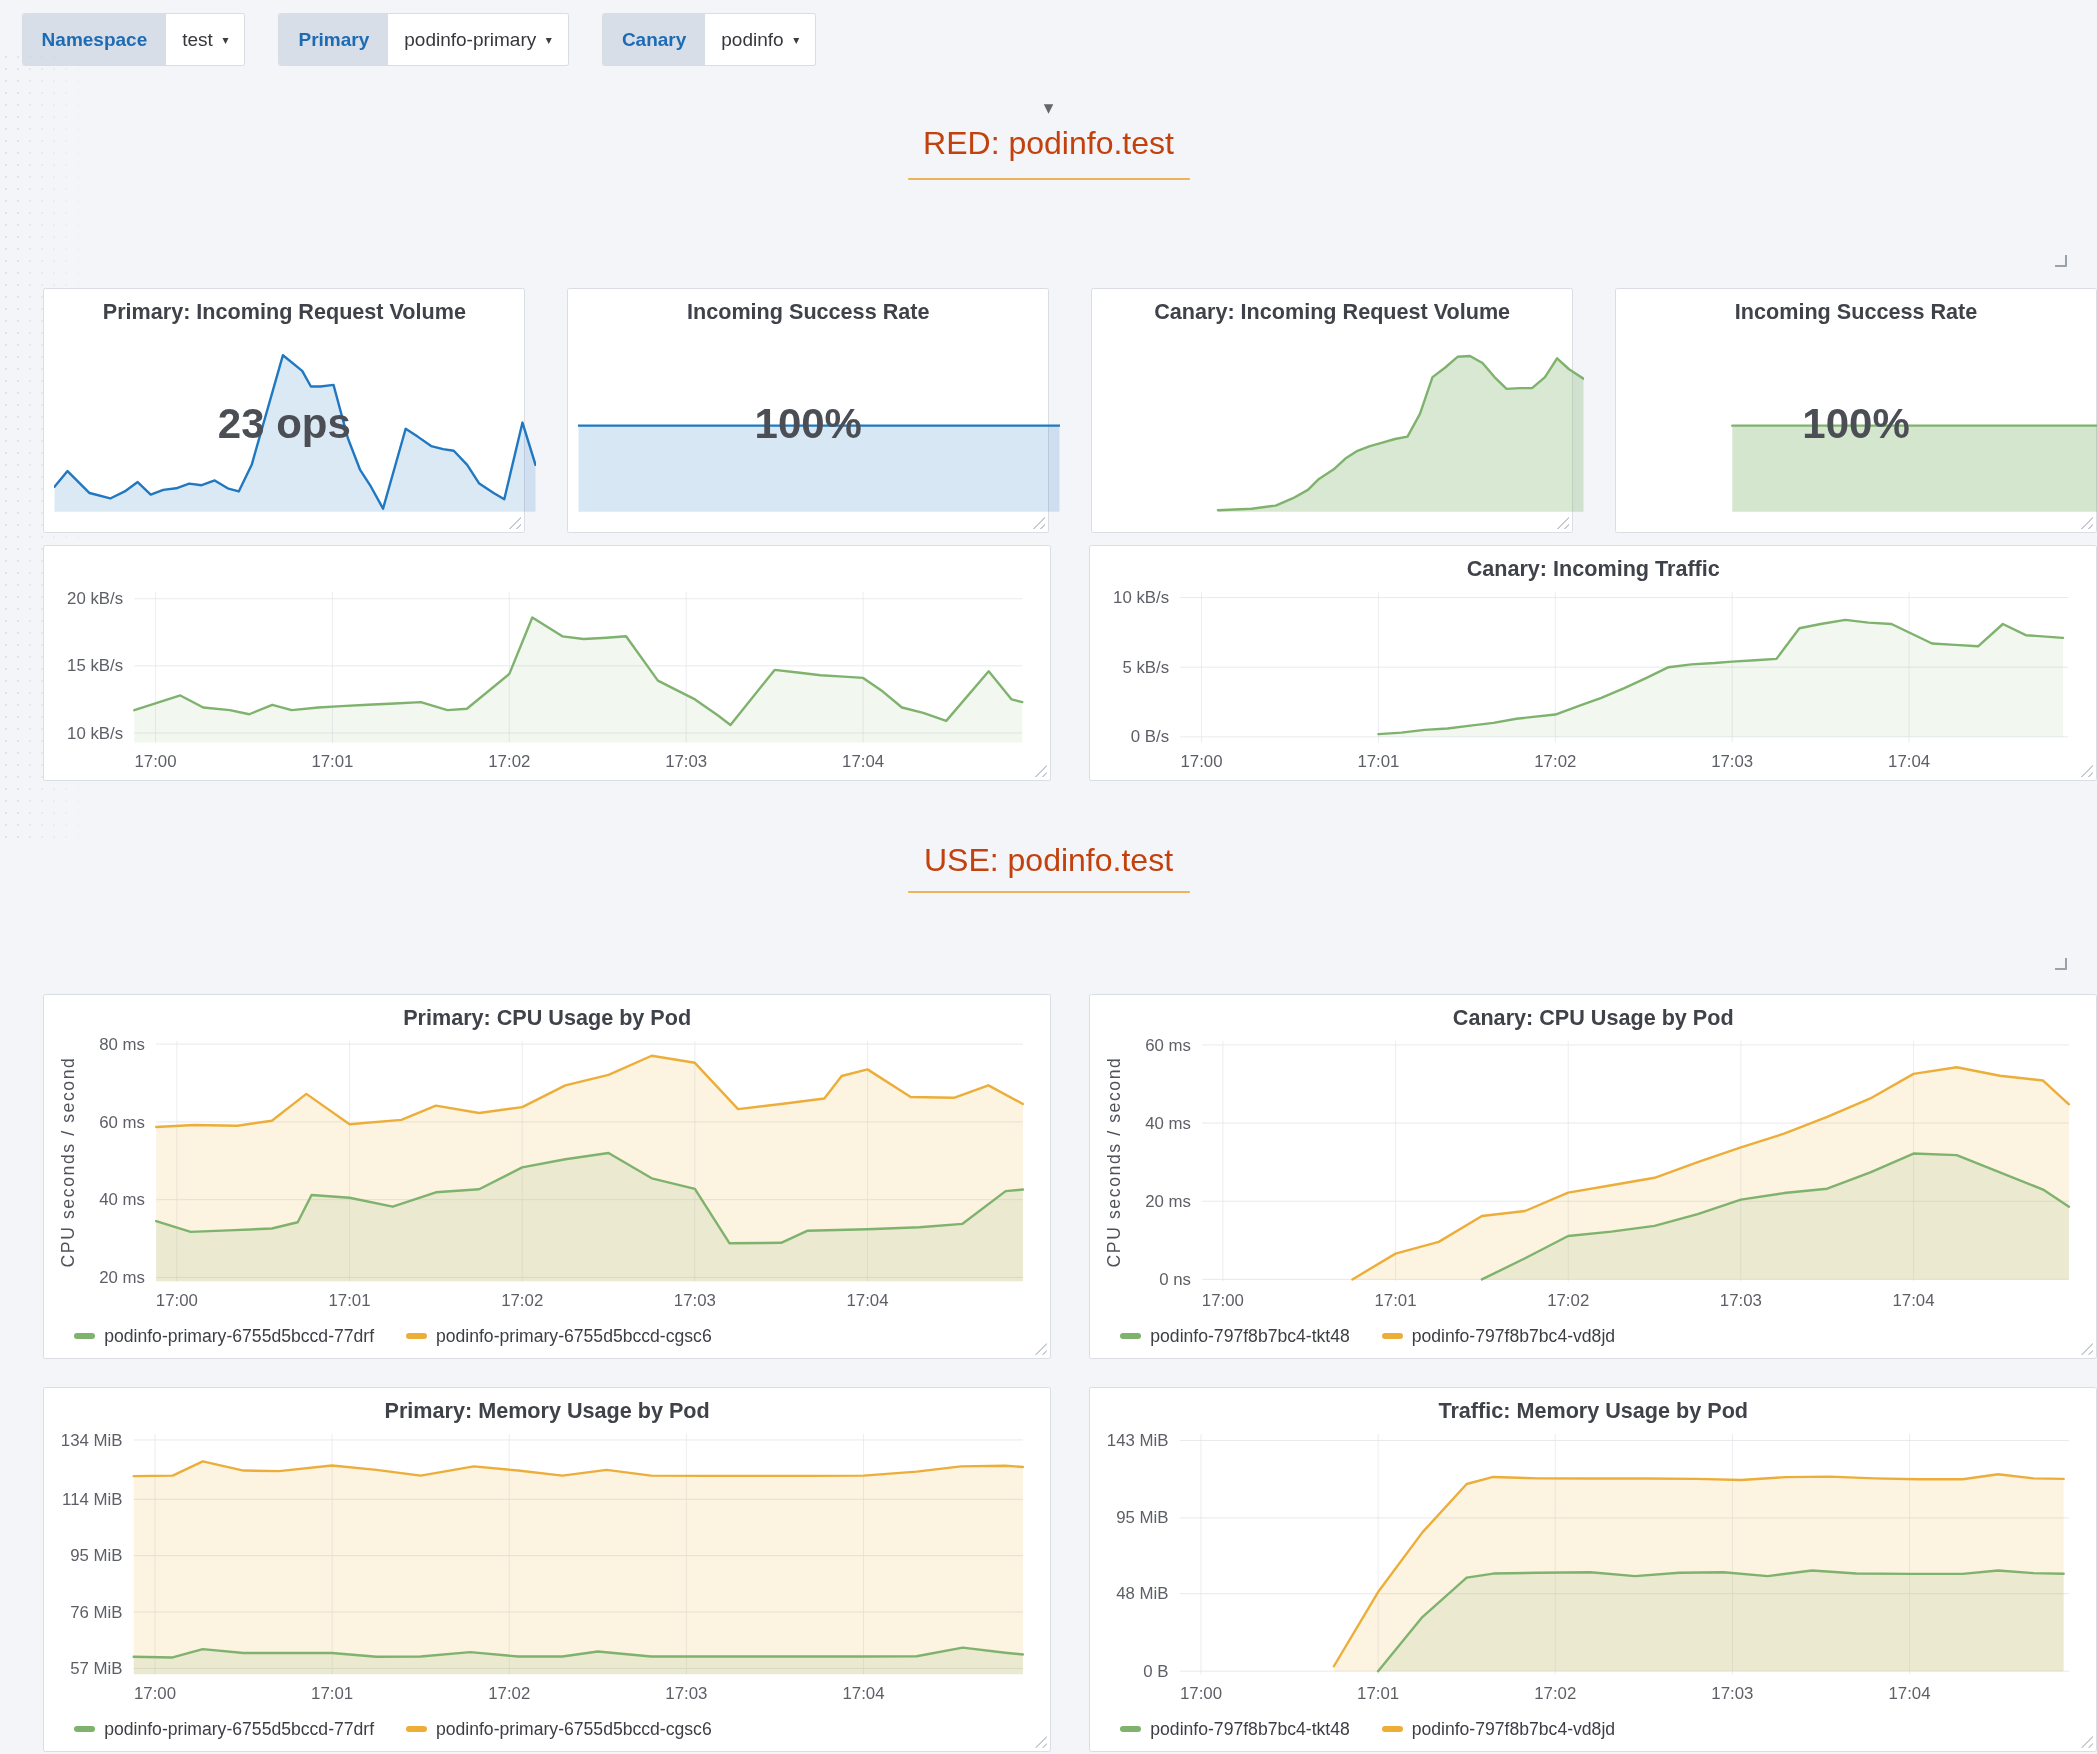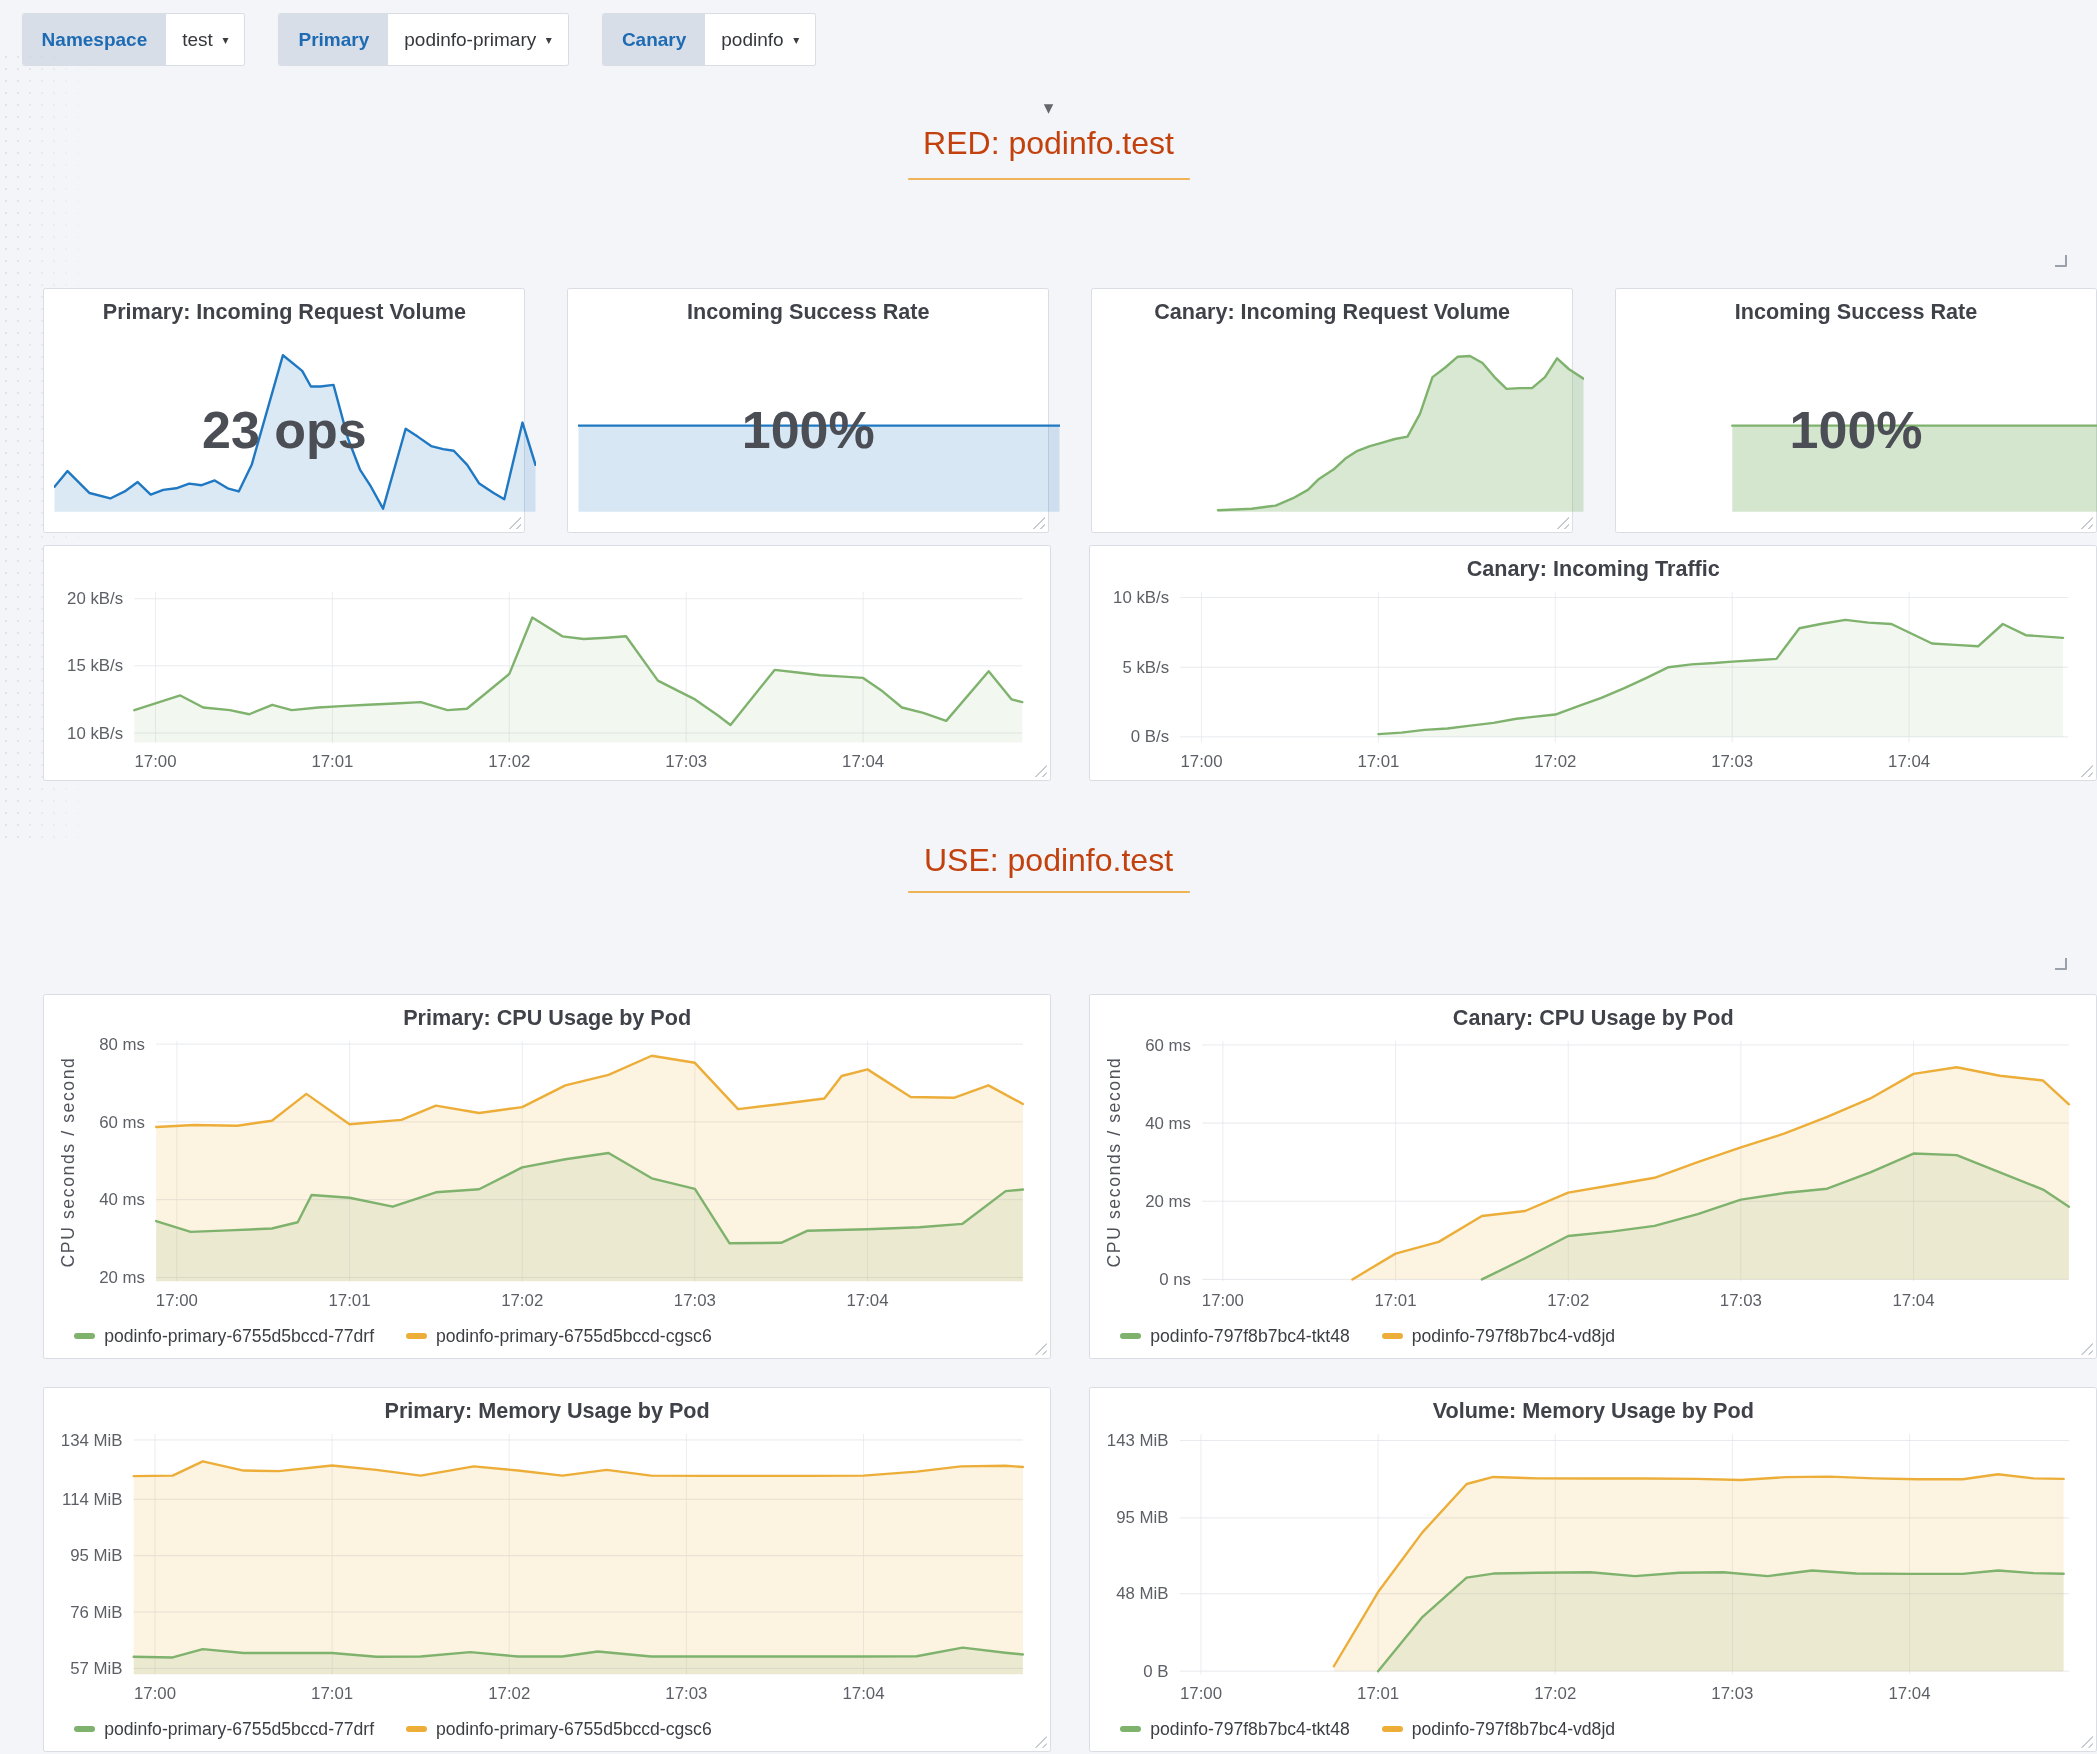--- a/index.html
+++ b/index.html
@@ -32,21 +32,21 @@
   #row-traffic{margin-top:12px;}
   #row-cpu{margin-top:101px;}
   #row-mem{margin-top:28px;}
   .panel{background:#fff;border:0.8px solid #dadde4;border-radius:2.4px;
          position:relative;box-sizing:border-box;margin-left:25px;}
   .stat-panel{width:503px;height:245px;}
   .graph-panel{width:1025px;}
   .panel-title{position:absolute;top:9.6px;left:0;right:0;text-align:center;
          font-size:21.6px;font-weight:bold;color:#40424a;z-index:3;cursor:pointer;}
   .stat-value{position:absolute;left:0;right:0;top:111px;text-align:center;
-         font-size:52px;font-weight:bold;color:#4c4e56;z-index:2;}
+         font-size:42px;font-weight:bold;color:#4c4e56;z-index:2;}
   svg{position:absolute;display:block;}
   .spark{left:9.6px;bottom:17.6px;}
   .gsvg{left:0;top:38px;}
   .legend{position:absolute;left:30px;bottom:11.2px;display:flex;gap:32px;align-items:center;z-index:2;}
   .legend-item{display:flex;align-items:center;gap:8.8px;font-size:17.6px;color:#3c3e44;cursor:pointer;}
   .legend-swatch{width:21px;height:5.6px;border-radius:3.2px;}
   .ylabel{position:absolute;transform:translate(-50%,-50%) rotate(-90deg);
          font-size:17.6px;letter-spacing:1.6px;color:#50525a;white-space:nowrap;z-index:2;}
   .rhandle{position:absolute;right:3.2px;bottom:3.2px;width:13px;height:13px;
          clip-path:polygon(100% 0,100% 100%,0 100%);
@@ -287,21 +287,21 @@
           <div>podinfo-primary-6755d5bccd-77drf</div>
         </div>
         <div class="legend-item">
           <div class="legend-swatch" style="background: rgb(236, 174, 56);"></div>
           <div>podinfo-primary-6755d5bccd-cgsc6</div>
         </div>
       </div>
       <div class="rhandle"></div>
     </div>
     <div class="panel graph-panel" style="height: 365px;">
-      <div class="panel-title">Volume: Memory Usage by Pod</div>
+      <div class="panel-title">Traffic: Memory Usage by Pod</div>
       <svg width="1023" height="282" class="gsvg" viewBox="0 0 1277 352">
         <line x1="138.53386454183266" x2="138.53386454183266" y1="10" y2="310" stroke="#e7e9ed" stroke-width="1"></line>
         <line x1="359.64940239043824" x2="359.64940239043824" y1="10" y2="310" stroke="#e7e9ed" stroke-width="1"></line>
         <line x1="580.7649402390438" x2="580.7649402390438" y1="10" y2="310" stroke="#e7e9ed" stroke-width="1"></line>
         <line x1="801.8804780876494" x2="801.8804780876494" y1="10" y2="310" stroke="#e7e9ed" stroke-width="1"></line>
         <line x1="1022.9960159362549" x2="1022.9960159362549" y1="10" y2="310" stroke="#e7e9ed" stroke-width="1"></line>
         <line x1="112" x2="1222" y1="305.9731543624161" y2="305.9731543624161" stroke="#e2e4e9" stroke-width="1"></line>
         <text x="98" y="312.9731543624161" text-anchor="end" font-size="21" fill="#5d5f66">0 B</text>
         <line x1="112" x2="1222" y1="209.3288590604027" y2="209.3288590604027" stroke="#e2e4e9" stroke-width="1"></line>
         <text x="98" y="216.3288590604027" text-anchor="end" font-size="21" fill="#5d5f66">48 MiB</text>

